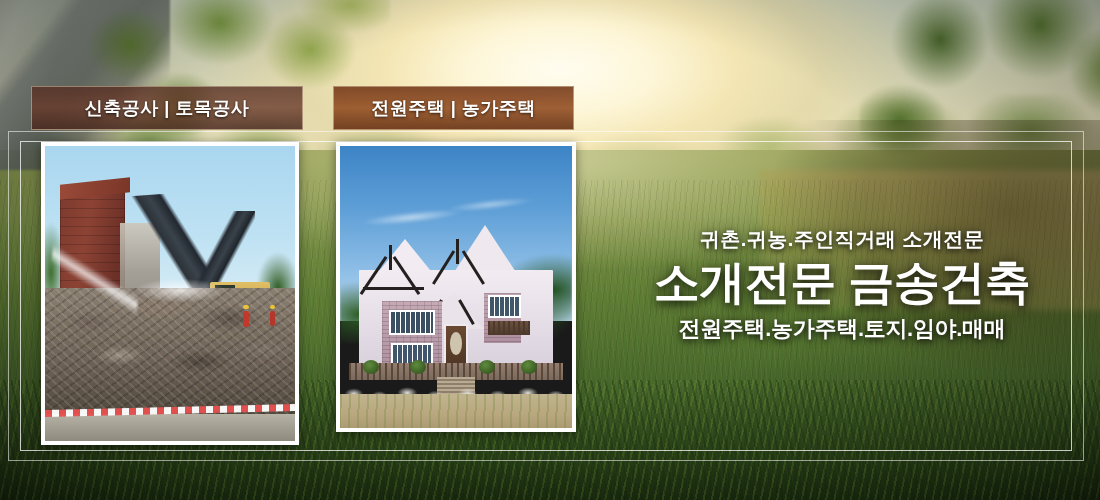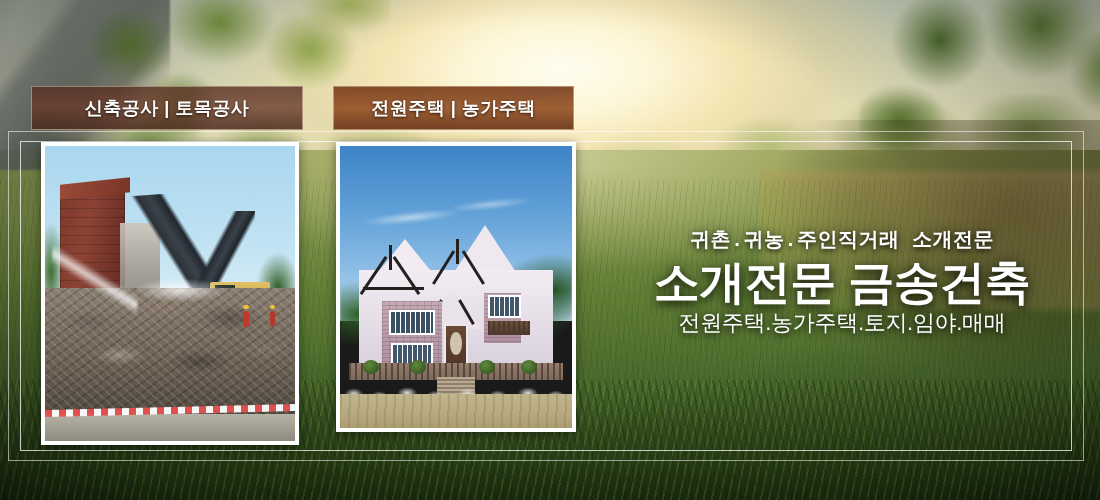--- a/index.html
+++ b/index.html
@@ -267,28 +267,27 @@
 
   
   .headline{
     position:absolute;left:596px;top:226px;width:492px;
     text-align:center;color:#ffffff;
   }
   .hl-top{
     font-size:20px;font-weight:700;letter-spacing:.5px;
     text-shadow:0 2px 5px rgba(0,0,0,.75),0 0 12px rgba(0,0,0,.5);
     margin-bottom:5px;
-    font-family:Liberation Mono, monospace;
   }
   .hl-main{
     font-size:46px;font-weight:700;letter-spacing:-0.5px;line-height:1.08;
     text-shadow:0 3px 8px rgba(0,0,0,.8),0 0 18px rgba(0,0,0,.45);
   }
   .hl-bottom{
-    font-size:22px;font-weight:400;letter-spacing:-0.3px;margin-top:0;
+    font-size:22px;font-weight:700;letter-spacing:-0.3px;margin-top:6px;
     text-shadow:0 2px 6px rgba(0,0,0,.8),0 0 12px rgba(0,0,0,.45);
   }
 </style>
 </head>
 <body>
 
 <div class="stage">
 
   <div class="bg">
     <div class="bg-sky"></div>

